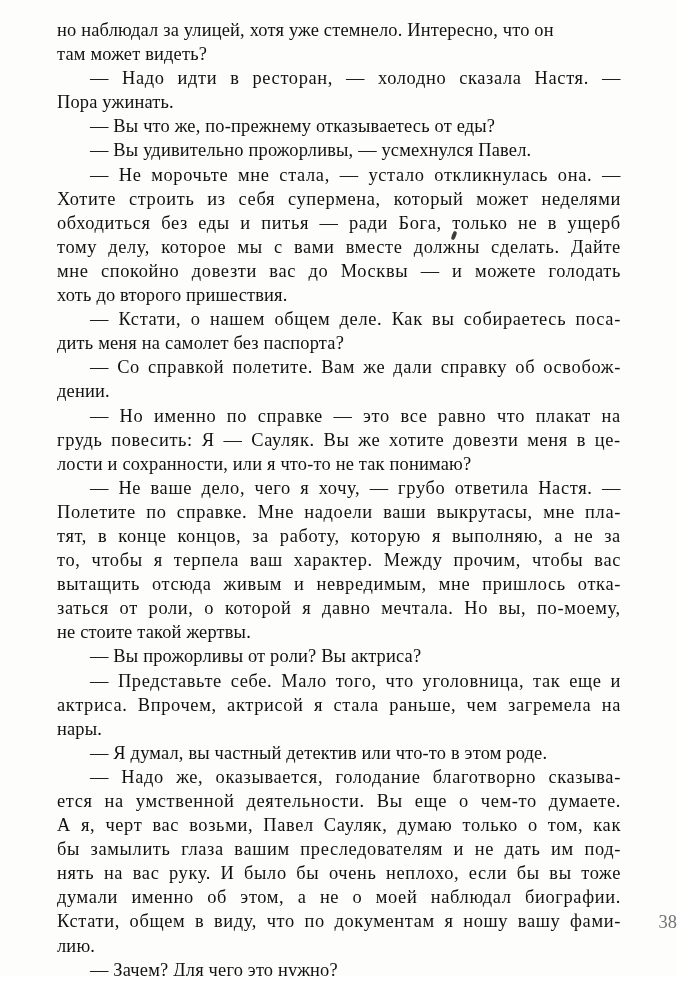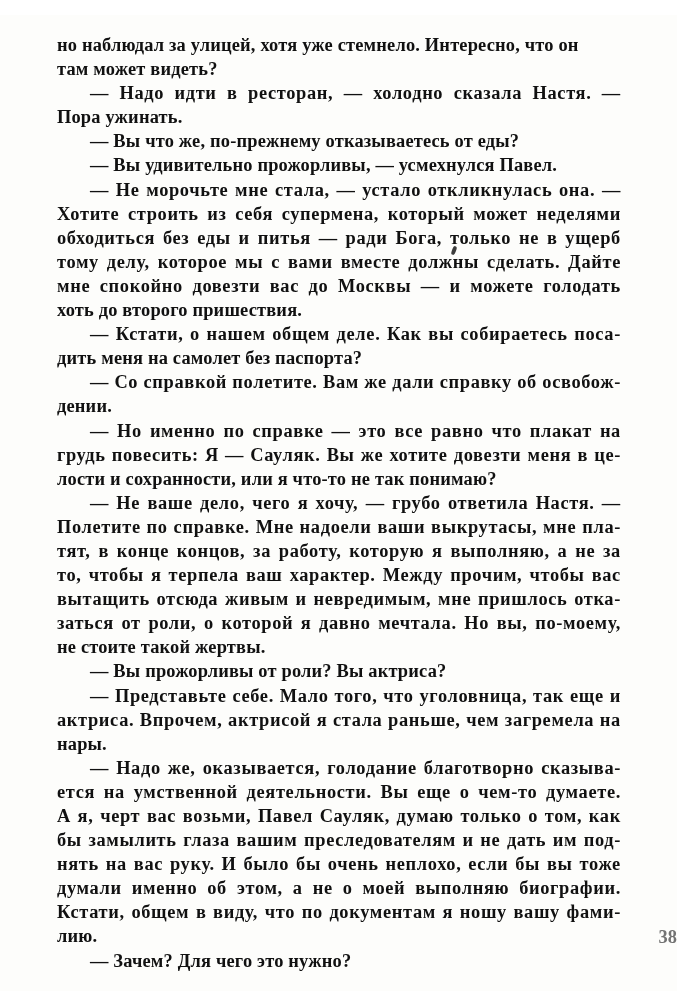--- a/index.html
+++ b/index.html
@@ -5,26 +5,25 @@
 <style>
   html, body {
     margin: 0;
     padding: 0;
     background: #ffffff;
   }
   .page {
     position: relative;
     width: 677px;
     height: 976px;
-    margin: 15px auto;
+    margin: 0 auto;
     background: #fdfdfb;
     overflow: hidden;
     font-family: "Liberation Serif", "DejaVu Serif", serif;
     color: #0d0d0d;
-    font-weight: bold;
   }
   .text-column {
     position: absolute;
     left: 57px;
     top: 18px;
     width: 564px;
   }
   
   .line {
     display: block;
@@ -302,20 +301,21 @@
         <span>Впрочем,</span>
         <span>актрисой</span>
         <span>я</span>
         <span>стала</span>
         <span>раньше,</span>
         <span>чем</span>
         <span>загремела</span>
         <span>на</span>
       </div>
       <div class="line">нары.</div>
+      <div class="line indent">— Я думал, вы частный детектив или что-то в этом роде.</div>
       <div class="line indent just loose">
         <span>—</span>
         <span>Надо</span>
         <span>же,</span>
         <span>оказывается,</span>
         <span>голодание</span>
         <span>благотворно</span>
         <span>сказыва-</span>
       </div>
       <div class="line just loose">
@@ -372,21 +372,21 @@
       </div>
       <div class="line just loose">
         <span>думали</span>
         <span>именно</span>
         <span>об</span>
         <span>этом,</span>
         <span>а</span>
         <span>не</span>
         <span>о</span>
         <span>моей</span>
-        <span>выполняю</span>
+        <span>наблюдал</span>
         <span>биографии.</span>
       </div>
       <div class="line just loose">
         <span>Кстати,</span>
         <span>общем</span>
         <span>в</span>
         <span>виду,</span>
         <span>что</span>
         <span>по</span>
         <span>документам</span>

